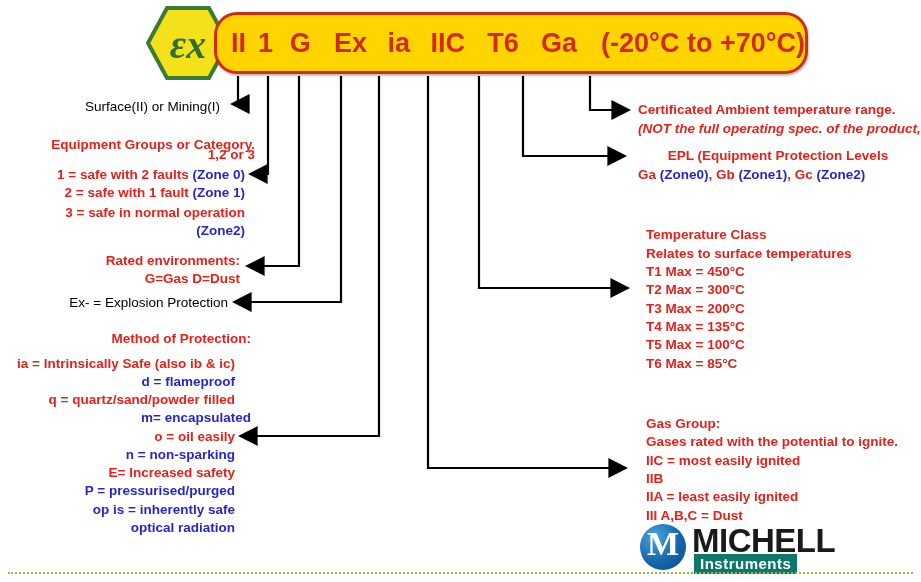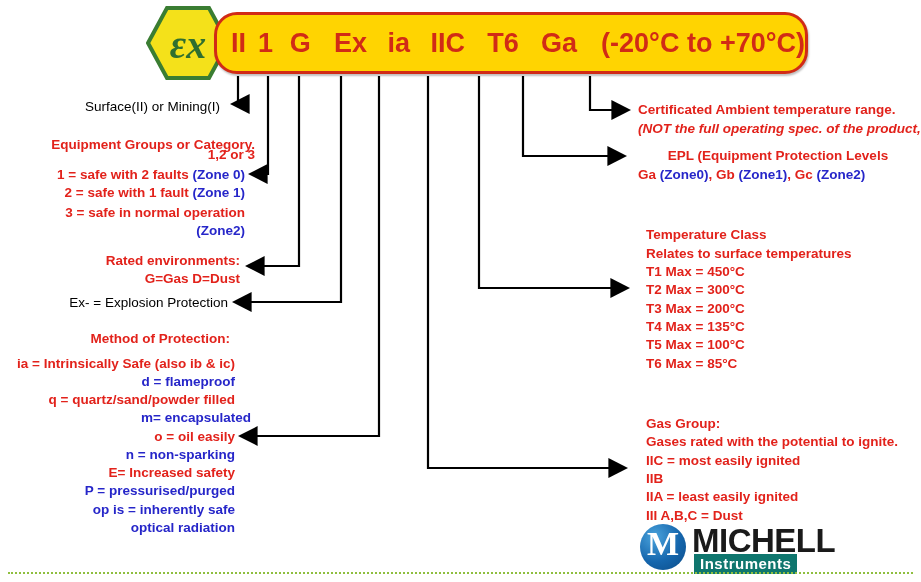--- a/index.html
+++ b/index.html
@@ -158,21 +158,21 @@
     <span class="red">2 = safe with 1 fault </span><span class="blue">(Zone 1)</span>
   </div>
   <div class="tb r red" style="left:0px;top:204px;width:245px;">3 = safe in normal operation</div>
   <div class="tb r blue" style="left:0px;top:222px;width:245px;">(Zone2)</div>
 
   <div class="tb r red" style="left:10px;top:252px;width:230px;">Rated environments:</div>
   <div class="tb r red" style="left:10px;top:270px;width:230px;">G=Gas D=Dust</div>
 
   <div class="tb r black plain" style="left:10px;top:294px;width:218px;">Ex- = Explosion Protection</div>
 
-  <div class="tb r red" style="left:5px;top:330px;width:225px;">Method of Protection:</div>
+  <div class="tb r red" style="left:26px;top:330px;width:225px;">Method of Protection:</div>
 
   <div class="tb r red" style="left:0px;top:355px;width:235px;">ia = Intrinsically Safe (also ib &amp; ic)</div>
   <div class="tb r blue" style="left:0px;top:373px;width:235px;">d = flameproof</div>
   <div class="tb r red" style="left:0px;top:391px;width:235px;">q = quartz/sand/powder filled</div>
   <div class="tb r blue" style="left:16px;top:409px;width:235px;">m= encapsulated</div>
   <div class="tb r red" style="left:0px;top:428px;width:235px;">o = oil easily</div>
   <div class="tb r blue" style="left:0px;top:446px;width:235px;">n = non-sparking</div>
   <div class="tb r red" style="left:0px;top:464px;width:235px;">E= Increased safety</div>
   <div class="tb r blue" style="left:0px;top:482px;width:235px;">P = pressurised/purged</div>
   <div class="tb r blue" style="left:0px;top:501px;width:235px;">op is = inherently safe</div>

